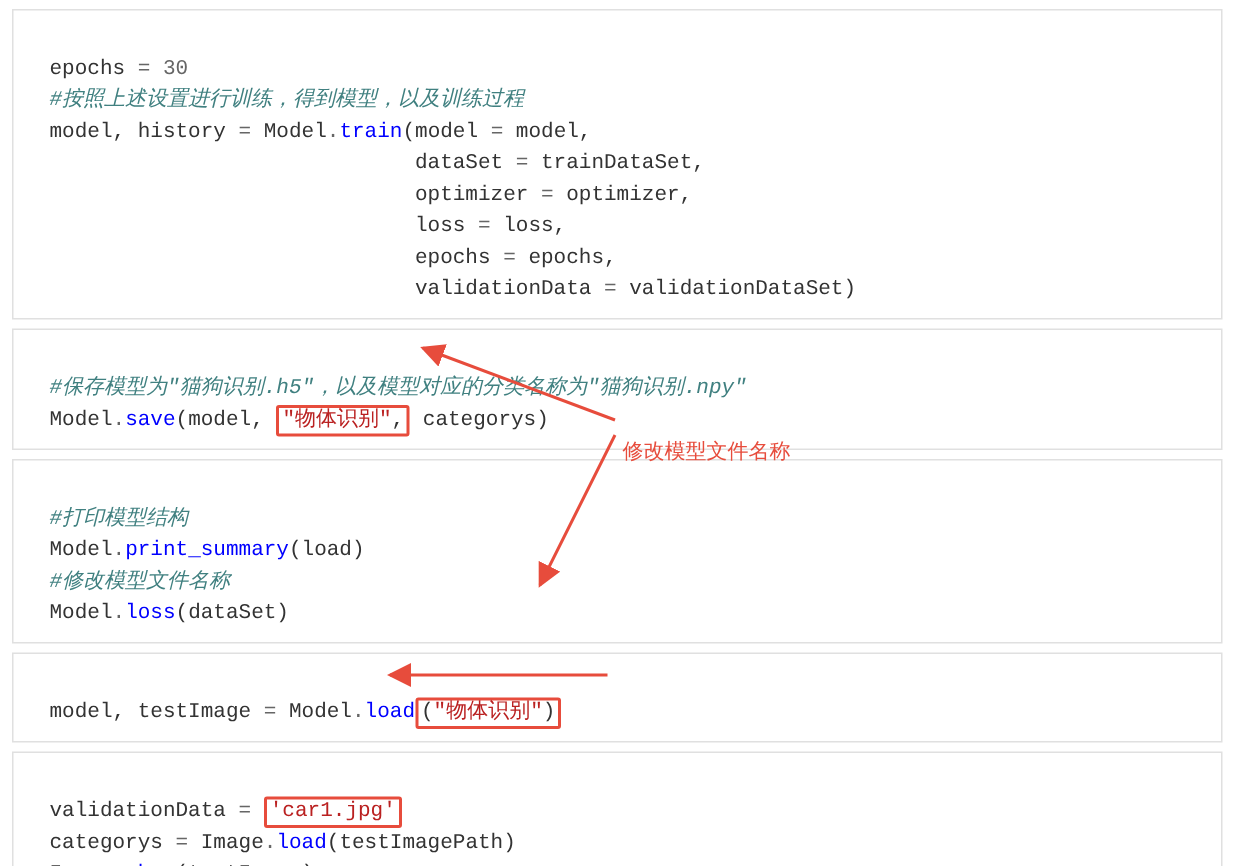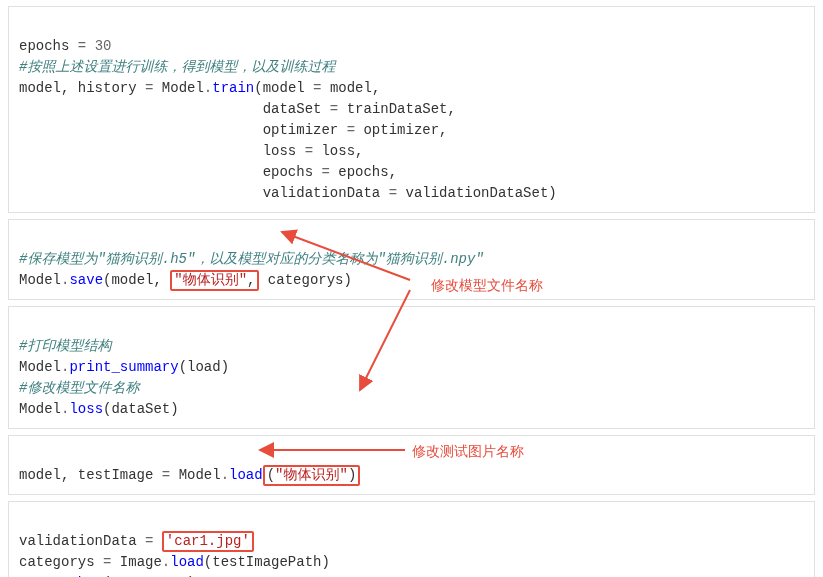--- a/index.html
+++ b/index.html
@@ -6,21 +6,21 @@
     body {
       font-family: Consolas, Monaco, "Courier New", monospace;
       font-size: 14px;
       line-height: 1.5;
       background: #fff;
       width: 823px;
       position: relative;
     }
     .code-block {
       border: 1px solid #e0e0e0;
-      padding: 8px 10px;
+      padding: 8px 24px;
       margin: 6px 8px;
       background: #fff;
       white-space: pre;
       color: #333;
     }
     .comment { color: #408080; font-style: italic; }
     .number { color: #666; }
     .string { color: #ba2121; }
     .funcname { color: #0000ff; }
     .name { color: #333; }
@@ -95,15 +95,14 @@
         <polygon points="0 0, 8 4, 0 8" fill="#e74c3c"></polygon>
       </marker>
     </defs>
 
     <line x1="410" y1="280" x2="282" y2="232" stroke="#e74c3c" stroke-width="2" marker-end="url(#arrowhead)"></line>
 
     <line x1="410" y1="290" x2="360" y2="390" stroke="#e74c3c" stroke-width="2" marker-end="url(#arrowhead)"></line>
 
     <line x1="405" y1="450" x2="260" y2="450" stroke="#e74c3c" stroke-width="2" marker-end="url(#arrowhead)"></line>
   </svg>
-  <div class="anno-text" style="left:415px; top:275px;margin-left:16px;">修改模型文件名称</div>
-  <div class="anno-text" style="left:412px; top:441px;">修改测试图片名称</div>
+  <div class="anno-text" style="left:415px; top:290px;">修改模型文件名称</div>
 </div>
 
 </body></html>

